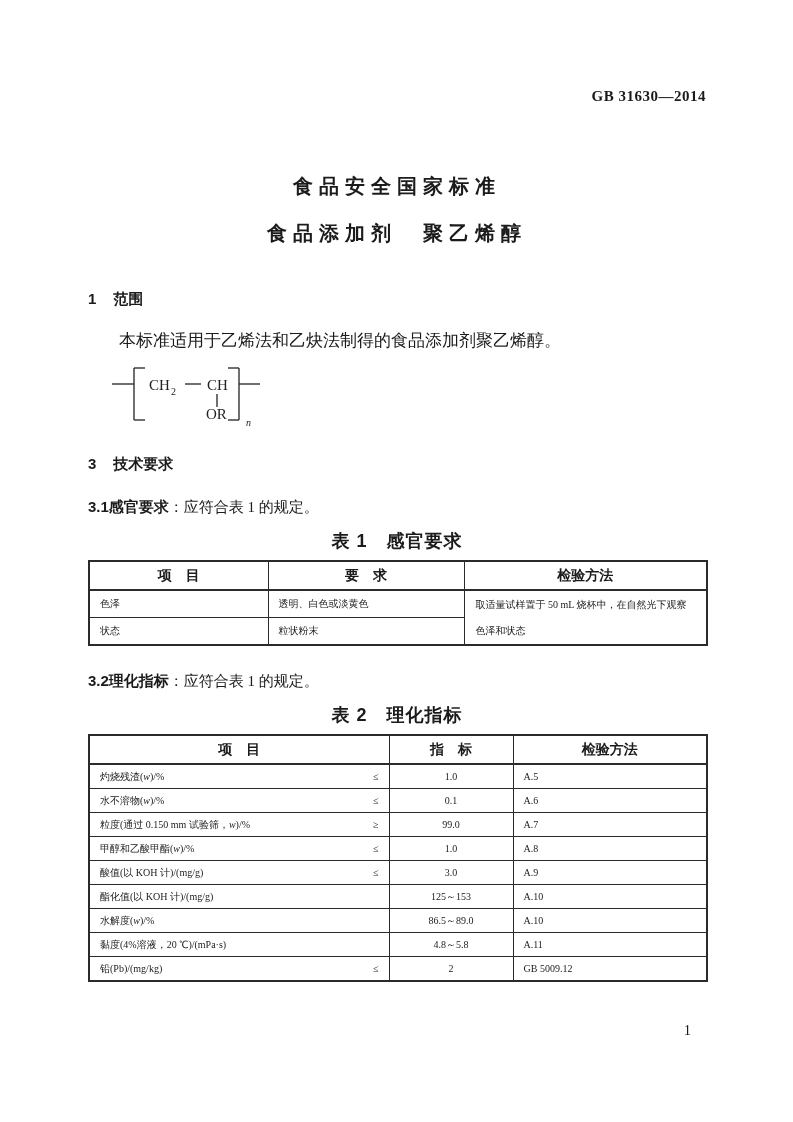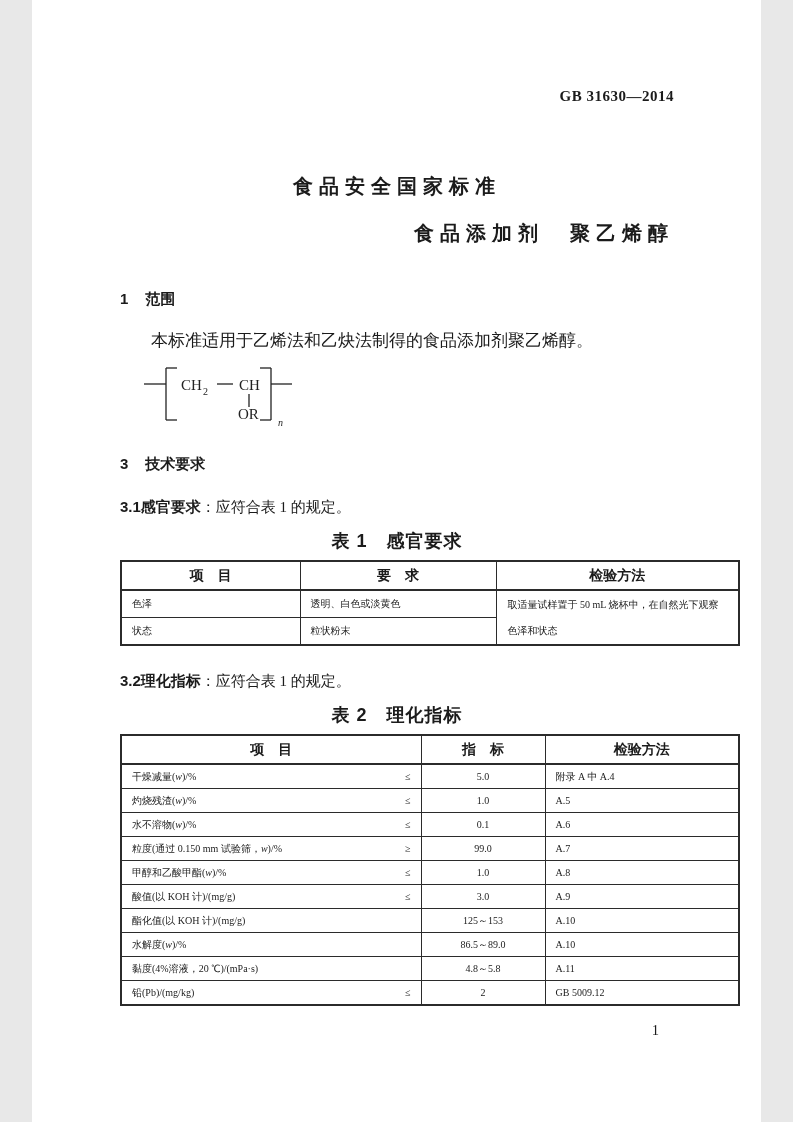--- a/index.html
+++ b/index.html
@@ -1,18 +1,18 @@
 <!DOCTYPE html>
 <html><head>
 <meta charset="utf-8">
 <style>
   html,body { margin:0; padding:0; background:#e8e8e8; }
   .page {
     position:relative;
-    width:729px; height:1122px;
+    width:793px; height:1122px;
     margin:0 auto;
     background:#ffffff;
     color:#1b1b1b;
     font-family:"Liberation Serif", serif;
     box-sizing:border-box;
     padding:88px 87px 0 88px;
     overflow:hidden;
   }
   .doc-number {
     text-align:right;
@@ -23,21 +23,21 @@
   }
   .title {
     text-align:center;
     font-family:"Liberation Sans", sans-serif;
     font-weight:bold;
     font-size:20px;
     letter-spacing:6px;
     line-height:23px;
   }
   .title-1 { margin-top:70px; }
-  .title-2 { margin-top:24px;text-align:right; }
+  .title-2 { margin-top:24px; }
   .sec-heading {
     font-family:"Liberation Sans", sans-serif;
     font-weight:bold;
     font-size:15px;
     line-height:17px;
   }
   .sec-heading .sec-num { display:inline-block; margin-right:17px; }
   .sec-1 { margin-top:45px; }
   .sec-2 { margin-top:27px; }
   .sec-3 { margin-top:22px; }
@@ -207,30 +207,20 @@
       <tr>
         <th>项　目</th>
         <th>指　标</th>
         <th>检验方法</th>
       </tr>
     </thead>
     <tbody>
       <tr>
         <td>
             <div class="cell-flex">
-              <span>干燥减量(<i>w</i>)/%</span>
-              <span class="op">≤</span>
-            </div>
-          </td>
-        <td class="center">5.0</td>
-        <td>附录 A 中 A.4</td>
-      </tr>
-      <tr>
-        <td>
-            <div class="cell-flex">
               <span>灼烧残渣(<i>w</i>)/%</span>
               <span class="op">≤</span>
             </div>
           </td>
         <td class="center">1.0</td>
         <td>A.5</td>
       </tr>
       <tr>
         <td>
             <div class="cell-flex">

